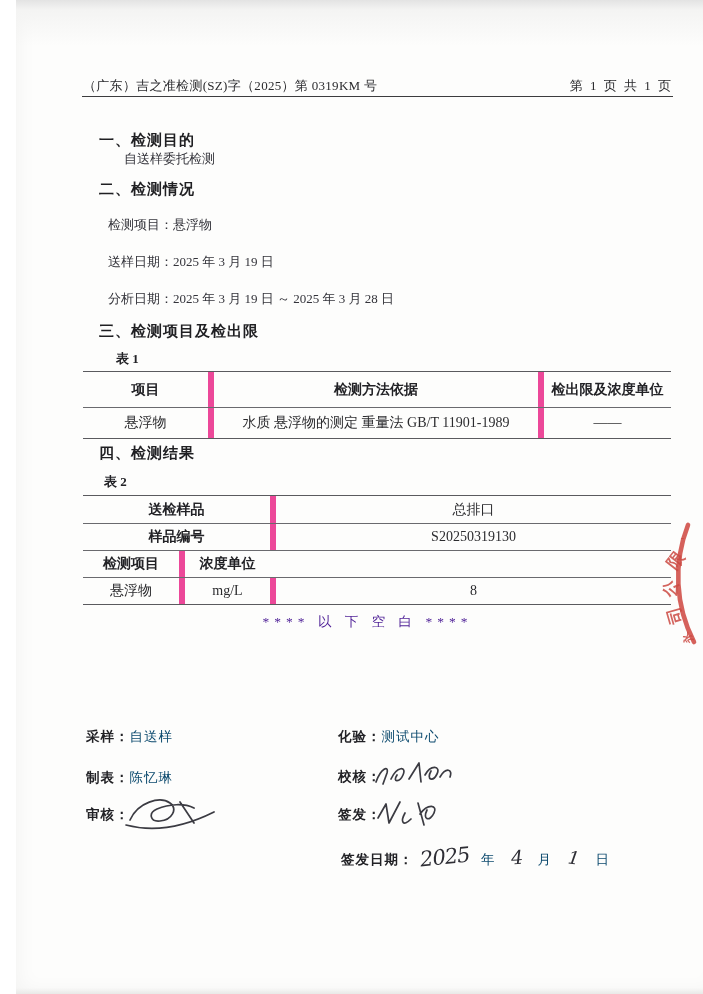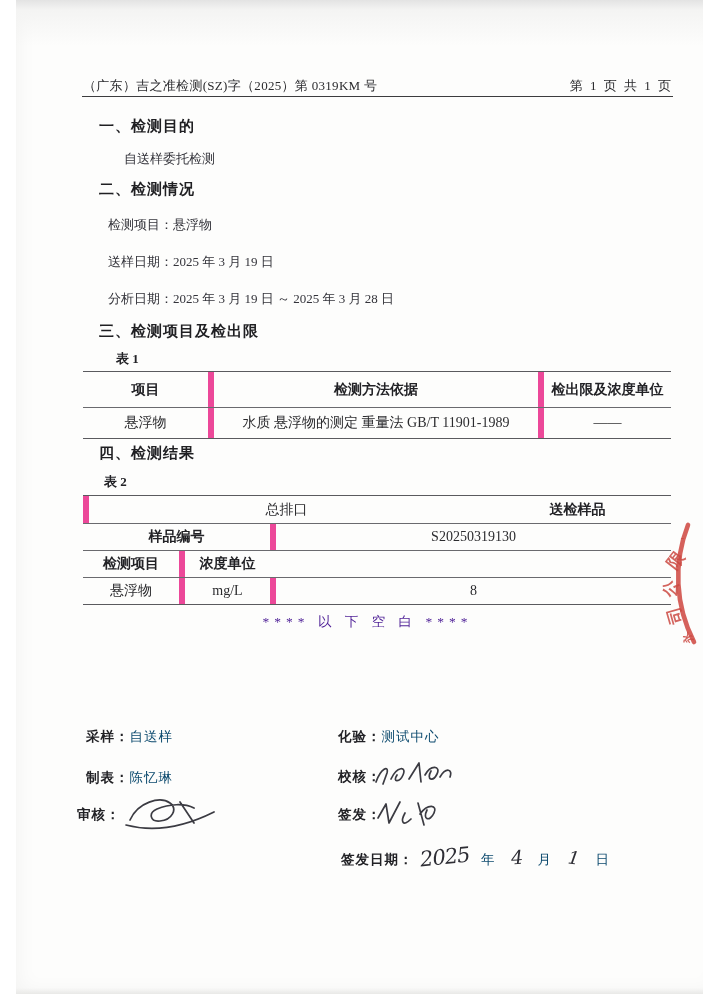--- a/index.html
+++ b/index.html
@@ -49,21 +49,21 @@
 </style>
 </head>
 <body>
 
 <div class="page">
 
   <div class="abs hdr-left">（广东）吉之准检测(SZ)字（2025）第 0319KM 号</div>
   <div class="abs hdr-right">第 1 页 共 1 页</div>
   <div class="abs hdr-rule"></div>
 
-  <div class="abs h1" style="left:83px;top:117px;">一、检测目的</div>
+  <div class="abs h1" style="left:83px;top:131px;">一、检测目的</div>
   <div class="abs body-txt" style="left:108px;top:150px;">自送样委托检测</div>
 
   <div class="abs h1" style="left:83px;top:180px;">二、检测情况</div>
   <div class="abs body-txt" style="left:92px;top:216px;">检测项目：悬浮物</div>
   <div class="abs body-txt" style="left:92px;top:253px;">送样日期：2025 年 3 月 19 日</div>
   <div class="abs body-txt" style="left:92px;top:290px;">分析日期：2025 年 3 月 19 日 ～ 2025 年 3 月 28 日</div>
 
   <div class="abs h1" style="left:83px;top:322px;">三、检测项目及检出限</div>
   <div class="abs tbl-label" style="left:100px;top:350px;">表 1</div>
 
@@ -78,22 +78,22 @@
       <div class="tcell vline" style="width:330px;">水质  悬浮物的测定  重量法  GB/T 11901-1989</div>
       <div class="tcell vline" style="flex:1;">——</div>
     </div>
   </div>
 
   <div class="abs h1" style="left:83px;top:444px;">四、检测结果</div>
   <div class="abs tbl-label" style="left:88px;top:473px;">表 2</div>
 
   <div class="tbl" style="top:495px;">
     <div class="trow" style="height:27px;">
+      <div class="tcell bold" style="width:187px;">送检样品</div>
       <div class="tcell vline" style="flex:1;">总排口</div>
-      <div class="tcell bold" style="width:187px;">送检样品</div>
     </div>
     <div class="trow" style="height:27px;">
       <div class="tcell bold" style="width:187px;">样品编号</div>
       <div class="tcell vline" style="flex:1;">S20250319130</div>
     </div>
     <div class="trow" style="height:27px;">
       <div class="tcell bold" style="width:96px;">检测项目</div>
       <div class="tcell bold vline" style="width:91px;">浓度单位</div>
     </div>
     <div class="trow" style="height:27px;">
@@ -128,21 +128,21 @@
   <div class="abs" style="left:70px;top:768px;">
     <span class="flabel">制表：</span><span class="fvalue">陈忆琳</span>
   </div>
   <div class="abs flabel" style="left:322px;top:768px;">校核：</div>
   <div class="abs" style="left:356px;top:758px;">
     <svg width="84" height="34" viewBox="0 0 84 34">
       <path d="M4 24 C9 10, 17 7, 15 15 L11 26 M19 21 C25 8, 35 8, 31 17 C28 24, 20 25, 25 17 M37 21 L47 5 L49 24 M53 17 C59 6, 69 8, 65 16 C61 24, 54 22, 59 13 M68 19 C74 9, 81 11, 78 19" fill="none" stroke="#3b3b42" stroke-width="1.7" stroke-linecap="round" stroke-linejoin="round"></path>
     </svg>
   </div>
 
-  <div class="abs flabel" style="left:61px;top:806px;">审核：</div>
+  <div class="abs flabel" style="left:70px;top:806px;">审核：</div>
   <div class="abs" style="left:106px;top:792px;">
     <svg width="96" height="42" viewBox="0 0 96 42">
       <path d="M8 28 C16 10, 38 4, 48 11 C56 17, 50 28, 38 29 C28 30, 26 21, 35 17 C47 12, 62 11, 72 16 M4 33 C30 40, 58 37, 92 20 M58 10 L72 31" fill="none" stroke="#3b3b42" stroke-width="1.7" stroke-linecap="round" stroke-linejoin="round"></path>
     </svg>
   </div>
   <div class="abs flabel" style="left:322px;top:806px;">签发：</div>
   <div class="abs" style="left:358px;top:796px;">
     <svg width="72" height="36" viewBox="0 0 72 36">
       <path d="M4 22 L12 8 L15 27 L26 6 M31 17 C26 26, 29 31, 37 23 M44 7 L50 29 M46 18 C54 7, 64 9, 60 17 C56 26, 48 24, 53 14" fill="none" stroke="#3b3b42" stroke-width="1.7" stroke-linecap="round" stroke-linejoin="round"></path>
     </svg>

